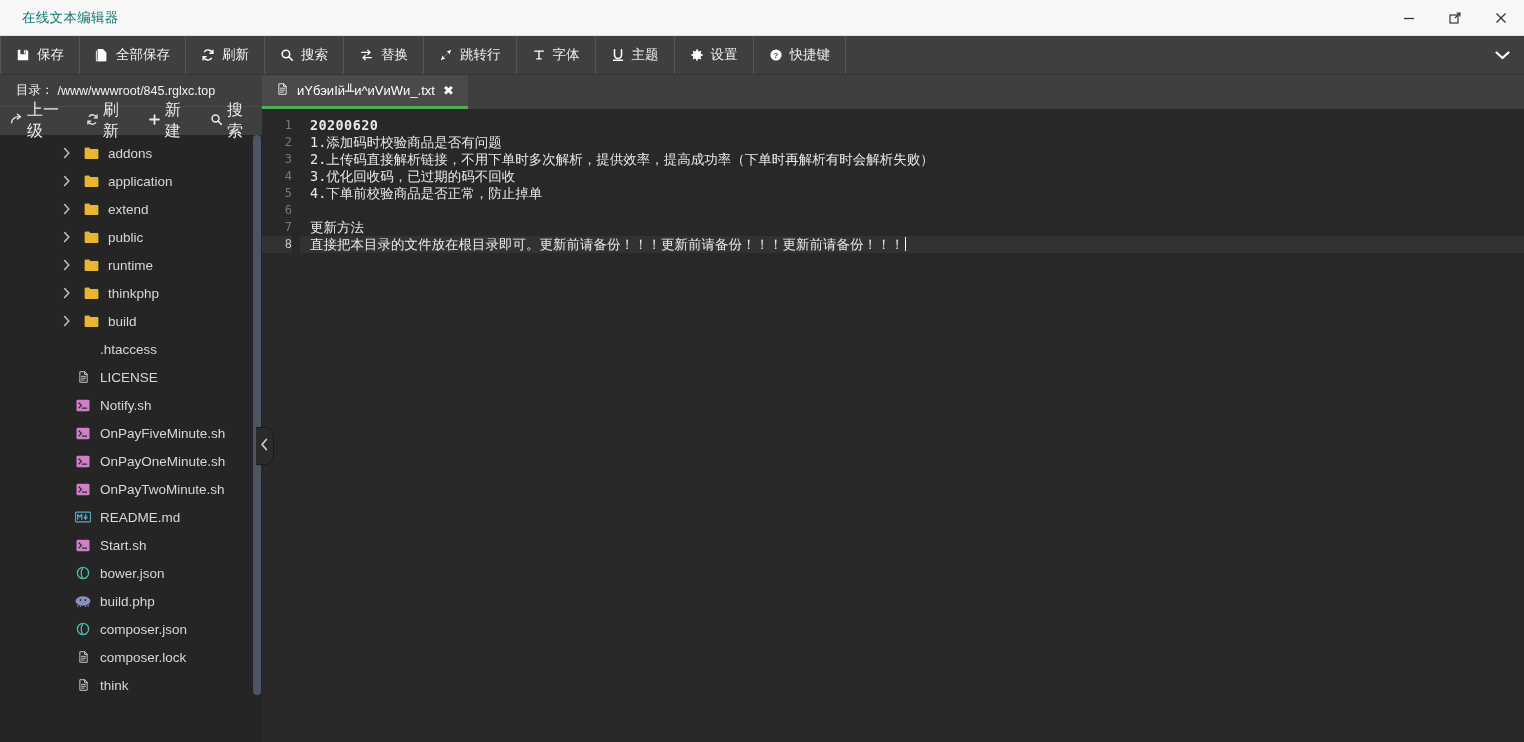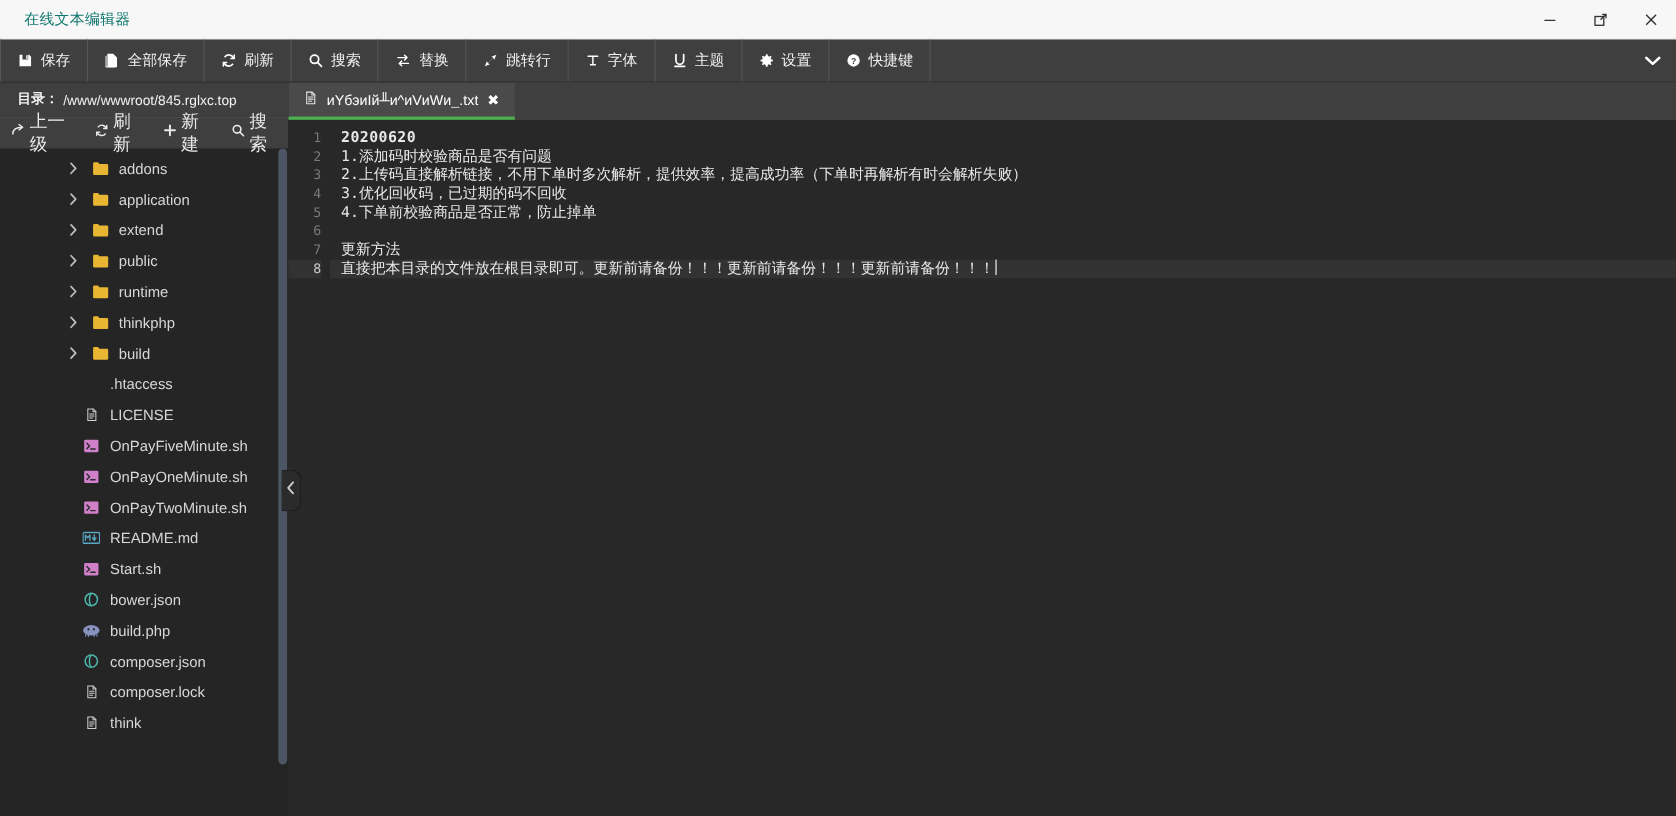--- a/index.html
+++ b/index.html
@@ -43,21 +43,21 @@
 
   
   .main{ display:flex; height:667px; }
 
   
   .sidebar{ width:262px; background:#252525; display:flex; flex-direction:column; position:relative;}
   .dir-head{
     height:31px; background:#3f3f3f; display:flex; align-items:center;
     padding-left:16px; font-size:12.5px; color:#f2f2f2; white-space:nowrap;
   }
-  .dir-head b{ font-weight:bold; }
+  .dir-head b{ font-weight:normal; }
   .dir-tools{
     height:29px; background:#3f3f3f; display:flex; align-items:center;
     border-top:1px solid #4a4a4a;
   }
   .dt-item{
     display:flex; align-items:center; gap:4px; padding:0 10px;
     font-size:16px; color:#e9e9e9; cursor:pointer; height:100%;
   }
 
   .tree{ flex:1; overflow:hidden; position:relative; padding-top:4px;padding-left:48px; }
@@ -407,20 +407,30 @@
           <span>LICENSE</span>
         </div>
         <div class="tree-row file">
           <span class="tw-icon">
             <svg width="14" height="13" viewBox="0 0 16 15">
               <rect x="0.5" y="1" width="15" height="13" rx="1.4" fill="#d07fc9"></rect>
         <path d="M3.4 4.6 6.2 7.4 3.4 10.2" fill="none" stroke="#2b2b2b" stroke-width="1.5" stroke-linecap="round" stroke-linejoin="round"></path>
         <path d="M7.4 10.6h4.6" stroke="#2b2b2b" stroke-width="1.5" stroke-linecap="round"></path>
             </svg>
           </span>
+          <span>Notify.sh</span>
+        </div>
+        <div class="tree-row file">
+          <span class="tw-icon">
+            <svg width="14" height="13" viewBox="0 0 16 15">
+              <rect x="0.5" y="1" width="15" height="13" rx="1.4" fill="#d07fc9"></rect>
+        <path d="M3.4 4.6 6.2 7.4 3.4 10.2" fill="none" stroke="#2b2b2b" stroke-width="1.5" stroke-linecap="round" stroke-linejoin="round"></path>
+        <path d="M7.4 10.6h4.6" stroke="#2b2b2b" stroke-width="1.5" stroke-linecap="round"></path>
+            </svg>
+          </span>
           <span>OnPayFiveMinute.sh</span>
         </div>
         <div class="tree-row file">
           <span class="tw-icon">
             <svg width="14" height="13" viewBox="0 0 16 15">
               <rect x="0.5" y="1" width="15" height="13" rx="1.4" fill="#d07fc9"></rect>
         <path d="M3.4 4.6 6.2 7.4 3.4 10.2" fill="none" stroke="#2b2b2b" stroke-width="1.5" stroke-linecap="round" stroke-linejoin="round"></path>
         <path d="M7.4 10.6h4.6" stroke="#2b2b2b" stroke-width="1.5" stroke-linecap="round"></path>
             </svg>
           </span>

